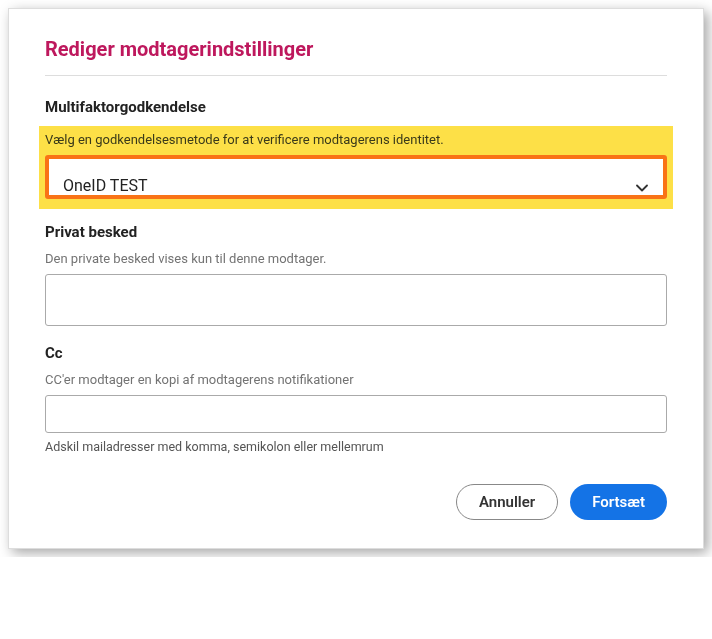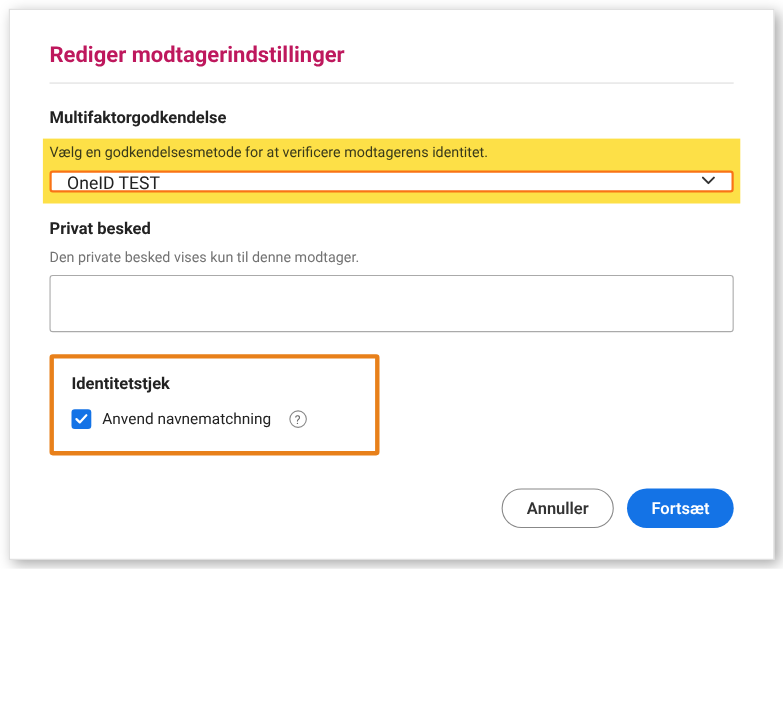--- a/index.html
+++ b/index.html
@@ -42,25 +42,25 @@
       background: #fde047;
       padding: 6px 6px 10px 6px;
       margin: 0 -6px 14px -6px;
     }
     .highlight-yellow .helper-text {
       color: #3a3a1a;
     }
     .select-wrap {
       position: relative;
       background: #fff;
-      border: 2px solid #f97316;
-      border-radius: 3px;
-      height: 20px;
+      border: 4px solid #f97316;
+      border-radius: 3px;
+      height: 44px;
       display: flex;
-      align-items: flex-start;
+      align-items: flex-end;
       padding: 0 14px;
       cursor: pointer;
     }
     .select-value {
       font-size: 16px;
       color: #222;
       flex: 1;
     }
     .chevron {
       width: 14px;
@@ -179,32 +179,26 @@
       </div>
     </div>
   </div>
 
   <div class="field-block">
     <div class="section-heading">Privat besked</div>
     <div class="helper-text">Den private besked vises kun til denne modtager.</div>
     <textarea class="text-input tall" value="" style=""></textarea>
   </div>
 
-
-  <div class="identity-box">
-    <div class="section-heading">Identitetstjek</div>
-    <div class="check-row">
-      <span class="checkbox">
-        <svg width="12" height="10" viewBox="0 0 12 10">
-            <path d="M1.5 5 L4.5 8 L10.5 1.5" stroke="#fff" stroke-width="2" fill="none" stroke-linecap="round" stroke-linejoin="round"></path>
-          </svg>
-      </span>
-      <span class="check-label">Anvend navnematchning</span>
-      <span class="help-icon">?</span>
-    </div>
-  </div>
+  <div class="field-block">
+    <div class="section-heading">Cc</div>
+    <div class="helper-text">CC'er modtager en kopi af modtagerens notifikationer</div>
+    <input type="text" class="text-input single" value="" style="">
+    <div class="cc-hint">Adskil mailadresser med komma, semikolon eller mellemrum</div>
+  </div>
+
 
   <div class="button-row">
     <button class="btn btn-secondary">Annuller</button>
     <button class="btn btn-primary">Fortsæt</button>
   </div>
 
 </div>
 
 </body></html>

